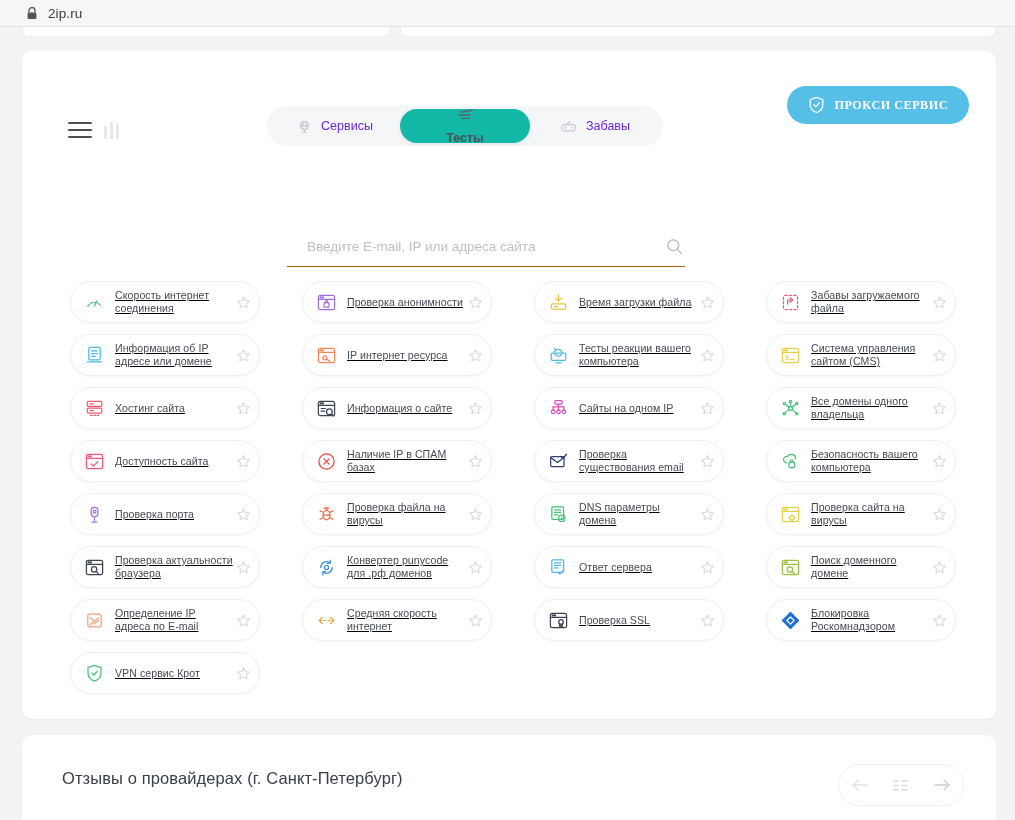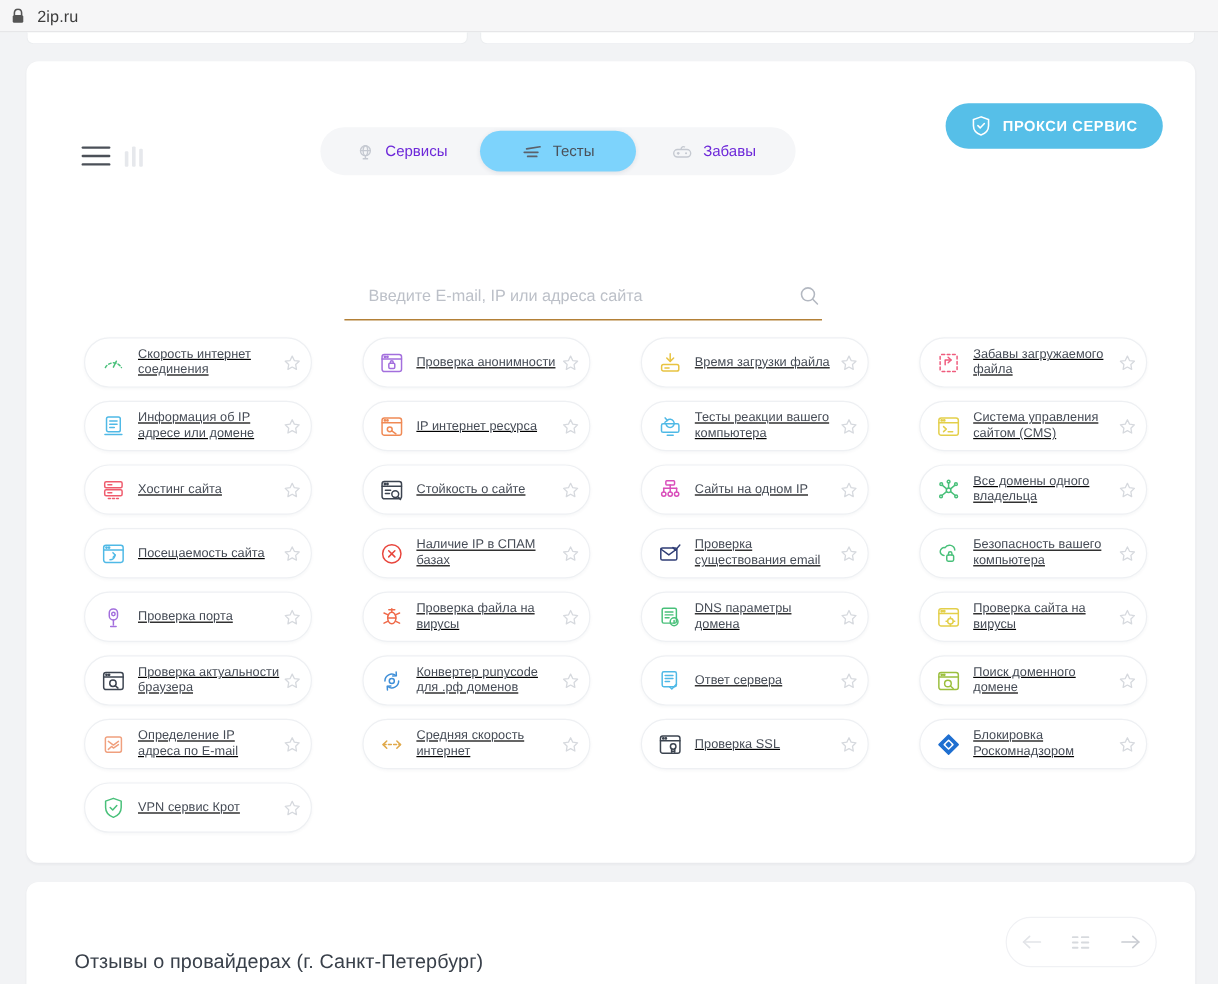--- a/index.html
+++ b/index.html
@@ -11,21 +11,21 @@
     font-family: "Liberation Sans", sans-serif;
   }
 
   
   #browser-bar {
     height: 27px;
     background: #f6f6f7;
     border-bottom: 1px solid #e2e2e4;
     display: flex;
     align-items: center;
-    padding-left: 9px;
+    padding-left: 26px;
   }
   #lock-icon { width: 12px; height: 13px; margin-right: 10px; flex: none; }
   #url-text {
     font-size: 13.5px;
     color: #3c3c3c;
     letter-spacing: .1px;
   }
 
   
   #page {
@@ -122,45 +122,46 @@
     display: flex;
     align-items: center;
     justify-content: center;
     gap: 9px;
     font-size: 12.5px;
     color: #6d28d9;
     cursor: pointer;
     user-select: none;
   }
   .tab.active {
-    background: #7dd3fc;
+    background: #14b8a6;
     color: #4a5059;
     box-shadow: 0 1px 4px rgba(30,40,70,.10);
-    font-weight: 400;
+    font-weight: 700;
+    flex-direction: column;
   }
   .tab svg { flex: none; }
 
   
   #proxy-button {
     position: absolute;
     right: 27px; top: 35px;
     height: 38px;
     padding: 0 21px;
     background: #56bfe8;
     border-radius: 19px;
     display: flex;
     align-items: center;
     gap: 10px;
     color: #fff;
     font-size: 12.2px;
     font-weight: 700;
     letter-spacing: .5px;
     cursor: pointer;
     border: none;
-    font-family: Liberation Sans, sans-serif;
+    font-family: Liberation Serif, serif;
   }
 
   
   #search-wrap {
     position: absolute;
     left: 265px; top: 184px;
     width: 398px;
     border-bottom: 1px solid #a16207;
     display: flex;
     align-items: center;
@@ -235,21 +236,20 @@
     background: #fff;
     border-radius: 10px;
     box-shadow: 0 1px 2px rgba(20,30,60,.04);
   }
   #reviews-title {
     position: absolute;
     left: 40px; top: 34px;
     font-size: 16.5px;
     color: #39404a;
     letter-spacing: .1px;
-    margin-top: 24px;
   }
   #reviews-nav {
     position: absolute;
     right: 32px; top: 29px;
     width: 126px; height: 42px;
     border: 1px solid #f0f1f4;
     border-radius: 21px;
     display: flex;
     align-items: center;
     justify-content: space-around;
@@ -503,21 +503,21 @@
                 <rect x="2.5" y="3.5" width="17" height="15" rx="2"></rect>
                 <line x1="2.5" y1="7.6" x2="19.5" y2="7.6"></line>
                 <circle cx="5" cy="5.6" r=".6" fill="#3c4450"></circle>
                 <circle cx="7.2" cy="5.6" r=".6" fill="#3c4450"></circle>
                 <line x1="5.4" y1="11" x2="10" y2="11"></line>
                 <line x1="5.4" y1="13.8" x2="9" y2="13.8"></line>
                 <circle cx="14" cy="14.4" r="3"></circle>
                 <line x1="16.3" y1="16.8" x2="18.6" y2="19"></line>
               </svg>
             </span>
-            <span class="service-label">Стойкость о сайте</span>
+            <span class="service-label">Информация о сайте</span>
             <button class="star-btn">
               <svg width="15" height="15" viewBox="0 0 16 16" fill="none" stroke="#d6d9de" stroke-width="1.15" stroke-linejoin="round">
                 <path d="M8 1.9 9.9 5.8 14.2 6.4 11.1 9.4 11.8 13.7 8 11.6 4.2 13.7 4.9 9.4 1.8 6.4 6.1 5.8z"></path>
               </svg>
             </button>
           </div>
           <div class="service-card">
             <span class="service-icon">
               <svg viewBox="0 0 22 22" width="21" height="21" fill="none" stroke="#d94fbb" stroke-width="1.3" stroke-linecap="round" stroke-linejoin="round">
                 <rect x="7.2" y="2.8" width="7.6" height="3.6" rx=".8"></rect>
@@ -556,30 +556,29 @@
             </span>
             <span class="service-label">Все домены одного владельца</span>
             <button class="star-btn">
               <svg width="15" height="15" viewBox="0 0 16 16" fill="none" stroke="#d6d9de" stroke-width="1.15" stroke-linejoin="round">
                 <path d="M8 1.9 9.9 5.8 14.2 6.4 11.1 9.4 11.8 13.7 8 11.6 4.2 13.7 4.9 9.4 1.8 6.4 6.1 5.8z"></path>
               </svg>
             </button>
           </div>
           <div class="service-card">
             <span class="service-icon">
-              <svg viewBox="0 0 22 22" width="21" height="21" fill="none" stroke="#4fb9e6" stroke-width="1.3" stroke-linecap="round" stroke-linejoin="round">
+              <svg viewBox="0 0 22 22" width="21" height="21" fill="none" stroke="#ef5b7d" stroke-width="1.3" stroke-linecap="round" stroke-linejoin="round">
                 <rect x="2.5" y="3.5" width="17" height="15" rx="2"></rect>
                 <line x1="2.5" y1="7.6" x2="19.5" y2="7.6"></line>
-                <circle cx="5" cy="5.6" r=".6" fill="#4fb9e6"></circle>
-                <circle cx="7.2" cy="5.6" r=".6" fill="#4fb9e6"></circle>
-                <path d="M8 16.2c2.4 0 4.4-1.8 4.4-4.2"></path>
-                <polyline points="10.6,10 12.6,12 10.8,14"></polyline>
-              </svg>
-            </span>
-            <span class="service-label">Посещаемость сайта</span>
+                <circle cx="5" cy="5.6" r=".6" fill="#ef5b7d"></circle>
+                <circle cx="7.2" cy="5.6" r=".6" fill="#ef5b7d"></circle>
+                <polyline points="7.4,13.6 9.8,15.8 14.4,11.2"></polyline>
+              </svg>
+            </span>
+            <span class="service-label">Доступность сайта</span>
             <button class="star-btn">
               <svg width="15" height="15" viewBox="0 0 16 16" fill="none" stroke="#d6d9de" stroke-width="1.15" stroke-linejoin="round">
                 <path d="M8 1.9 9.9 5.8 14.2 6.4 11.1 9.4 11.8 13.7 8 11.6 4.2 13.7 4.9 9.4 1.8 6.4 6.1 5.8z"></path>
               </svg>
             </button>
           </div>
           <div class="service-card">
             <span class="service-icon">
               <svg viewBox="0 0 22 22" width="21" height="21" fill="none" stroke="#e8453c" stroke-width="1.3" stroke-linecap="round" stroke-linejoin="round">
                 <circle cx="11" cy="11" r="8"></circle>

